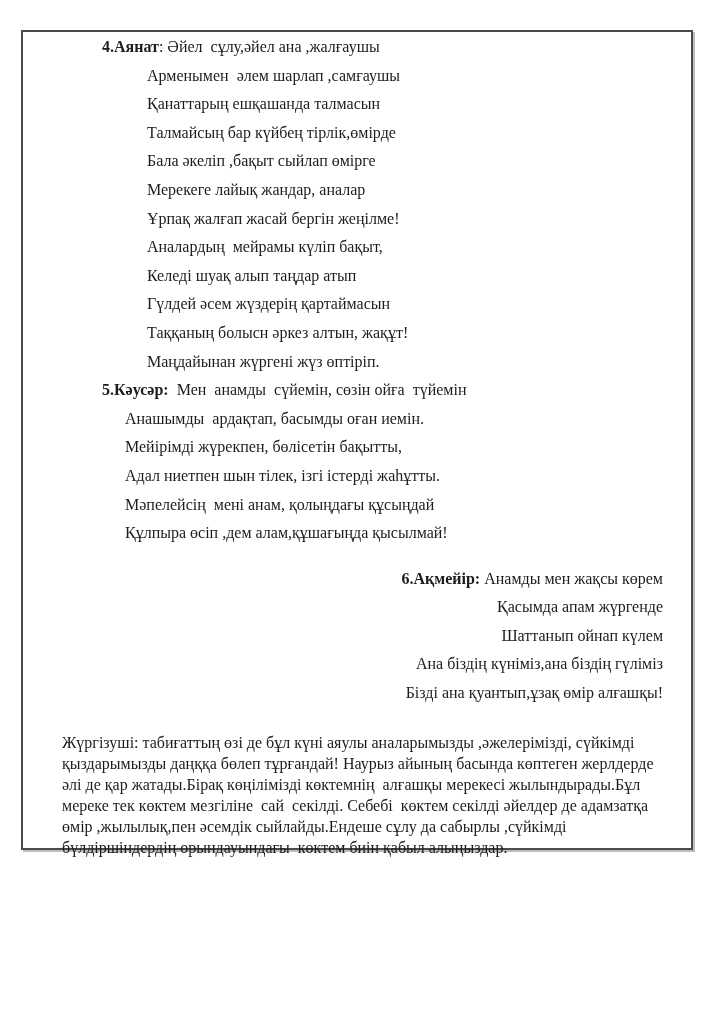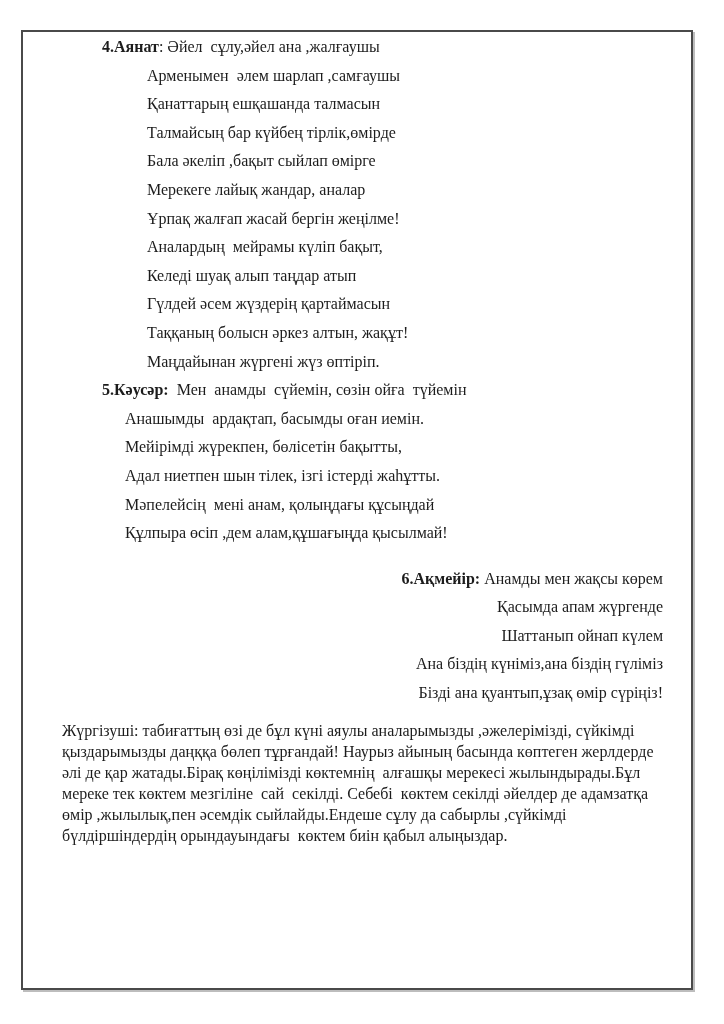--- a/index.html
+++ b/index.html
@@ -13,41 +13,41 @@
     position: relative;
     font-family: "Liberation Serif", "DejaVu Serif", serif;
     color: #1c1c1c;
     overflow: hidden;
   }
   .page-border {
     position: absolute;
     left: 21px;
     top: 30px;
     width: 672px;
-    height: 960px;
+    height: 820px;
     border: 2px solid #4a4a4a;
     box-shadow: 2px 2px 0 #bdbdbd;
     box-sizing: border-box;
     background: #ffffff;
   }
   .content {
     padding: 1px 28px 0 39px;
   }
   .section { }
   .section .line {
     white-space: pre-wrap;
     font-size: 16px;
     line-height: 28.6px;
   }
   .section .header-line { margin-left: 40px; }
   .section .poem-line   { margin-left: 85px; }
   .section.s1 .poem-line { margin-left: 63px; }
   .section.s2 { margin-top: 17px; text-align: right; }
   .section-title { font-weight: bold; }
-  .paras { margin-top: 12px; }
+  .paras { margin-top: 24px; }
   .para {
     white-space: pre-wrap;
     font-size: 16px;
     line-height: 21px;
     width: 600px;
   }
   .para + .para { margin-top: 10px; }
 </style>
 </head>
 <body>
@@ -75,20 +75,20 @@
           <div class="line poem-line">Мейірімді жүрекпен, бөлісетін бақытты,</div>
           <div class="line poem-line">Адал ниетпен шын тілек, ізгі істерді жаһұтты.</div>
           <div class="line poem-line">Мәпелейсің  мені анам, қолыңдағы құсыңдай</div>
           <div class="line poem-line">Құлпыра өсіп ,дем алам,құшағыңда қысылмай!</div>
         </div>
         <div class="section s2">
           <div class="line header-line"><span class="section-title">6.Ақмейір:</span><span> Анамды мен жақсы көрем</span></div>
           <div class="line poem-line">Қасымда апам жүргенде</div>
           <div class="line poem-line">Шаттанып ойнап күлем</div>
           <div class="line poem-line">Ана біздің күніміз,ана біздің гүліміз</div>
-          <div class="line poem-line">Бізді ана қуантып,ұзақ өмір сүріңіз!</div>
+          <div class="line poem-line">Бізді ана қуантып,ұзақ өмір алғашқы!</div>
         </div>
       </div>
     <div id="paras" class="paras">
         <div class="para">Жүргізуші: табиғаттың өзі де бұл күні аяулы аналарымызды ,әжелерімізді, сүйкімді қыздарымызды даңққа бөлеп тұрғандай! Наурыз айының басында көптеген жерлдерде әлі де қар жатады.Бірақ көңілімізді көктемнің  алғашқы мерекесі жылындырады.Бұл мереке тек көктем мезгіліне  сай  секілді. Себебі  көктем секілді әйелдер де адамзатқа өмір ,жылылық,пен әсемдік сыйлайды.Ендеше сұлу да сабырлы ,сүйкімді бүлдіршіндердің орындауындағы  көктем биін қабыл алыңыздар.</div>
       </div>
   </div>
 </div>
 
 </body></html>

